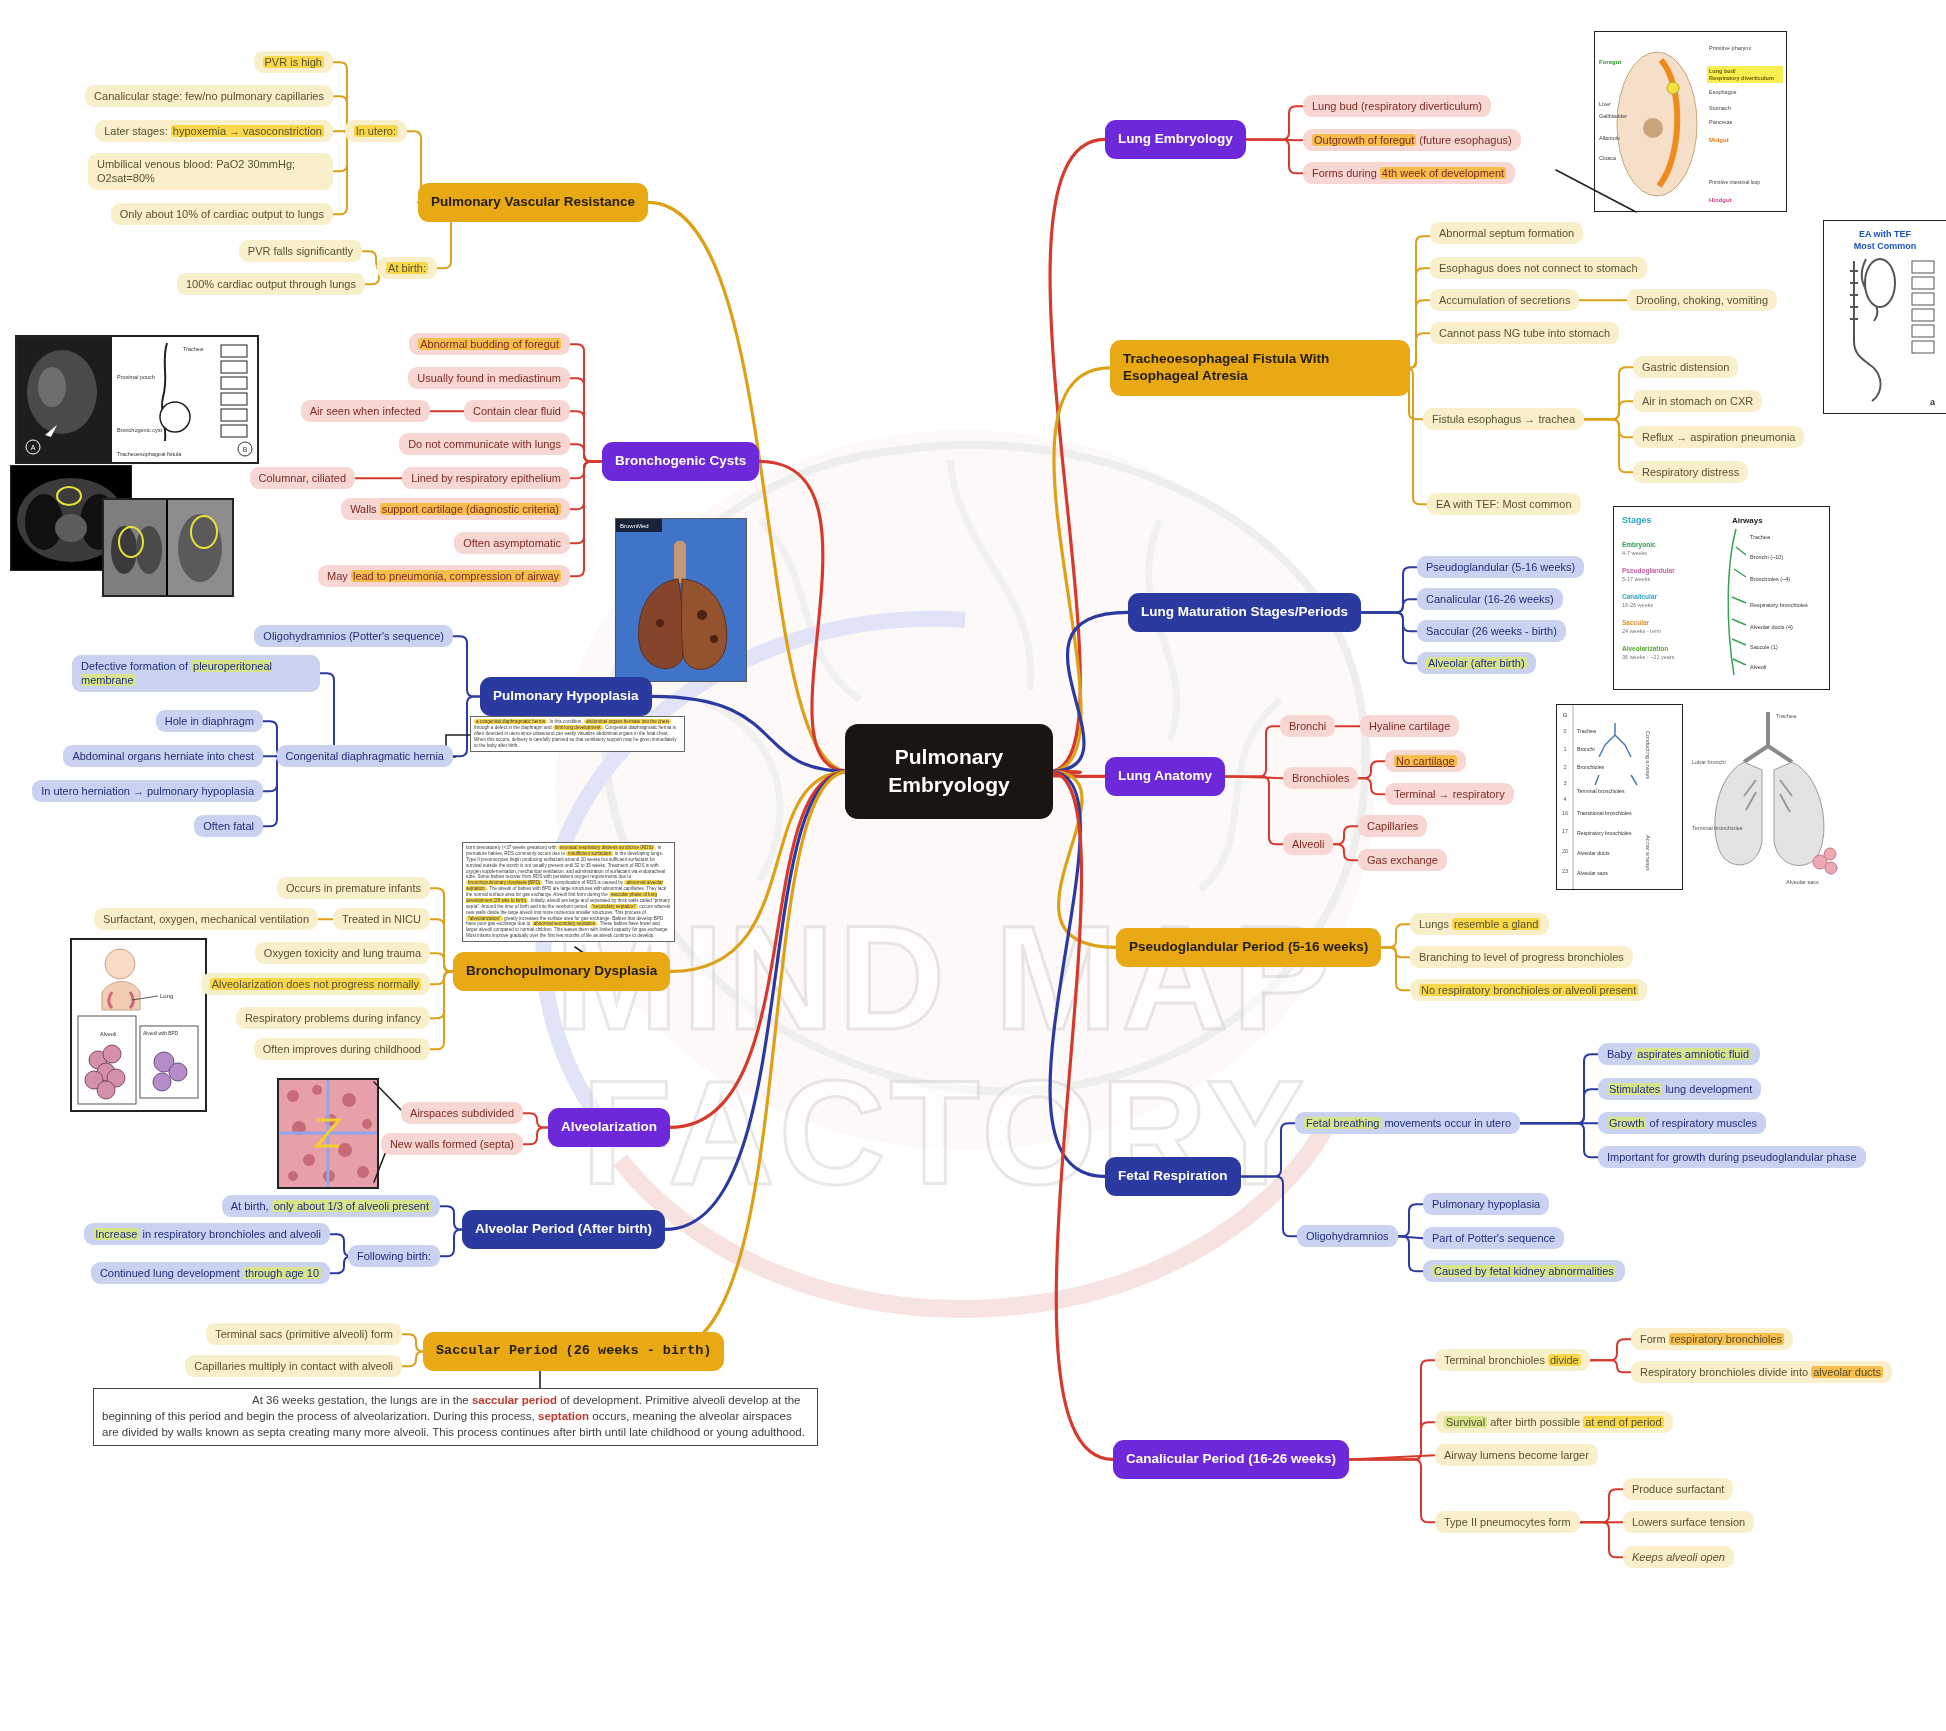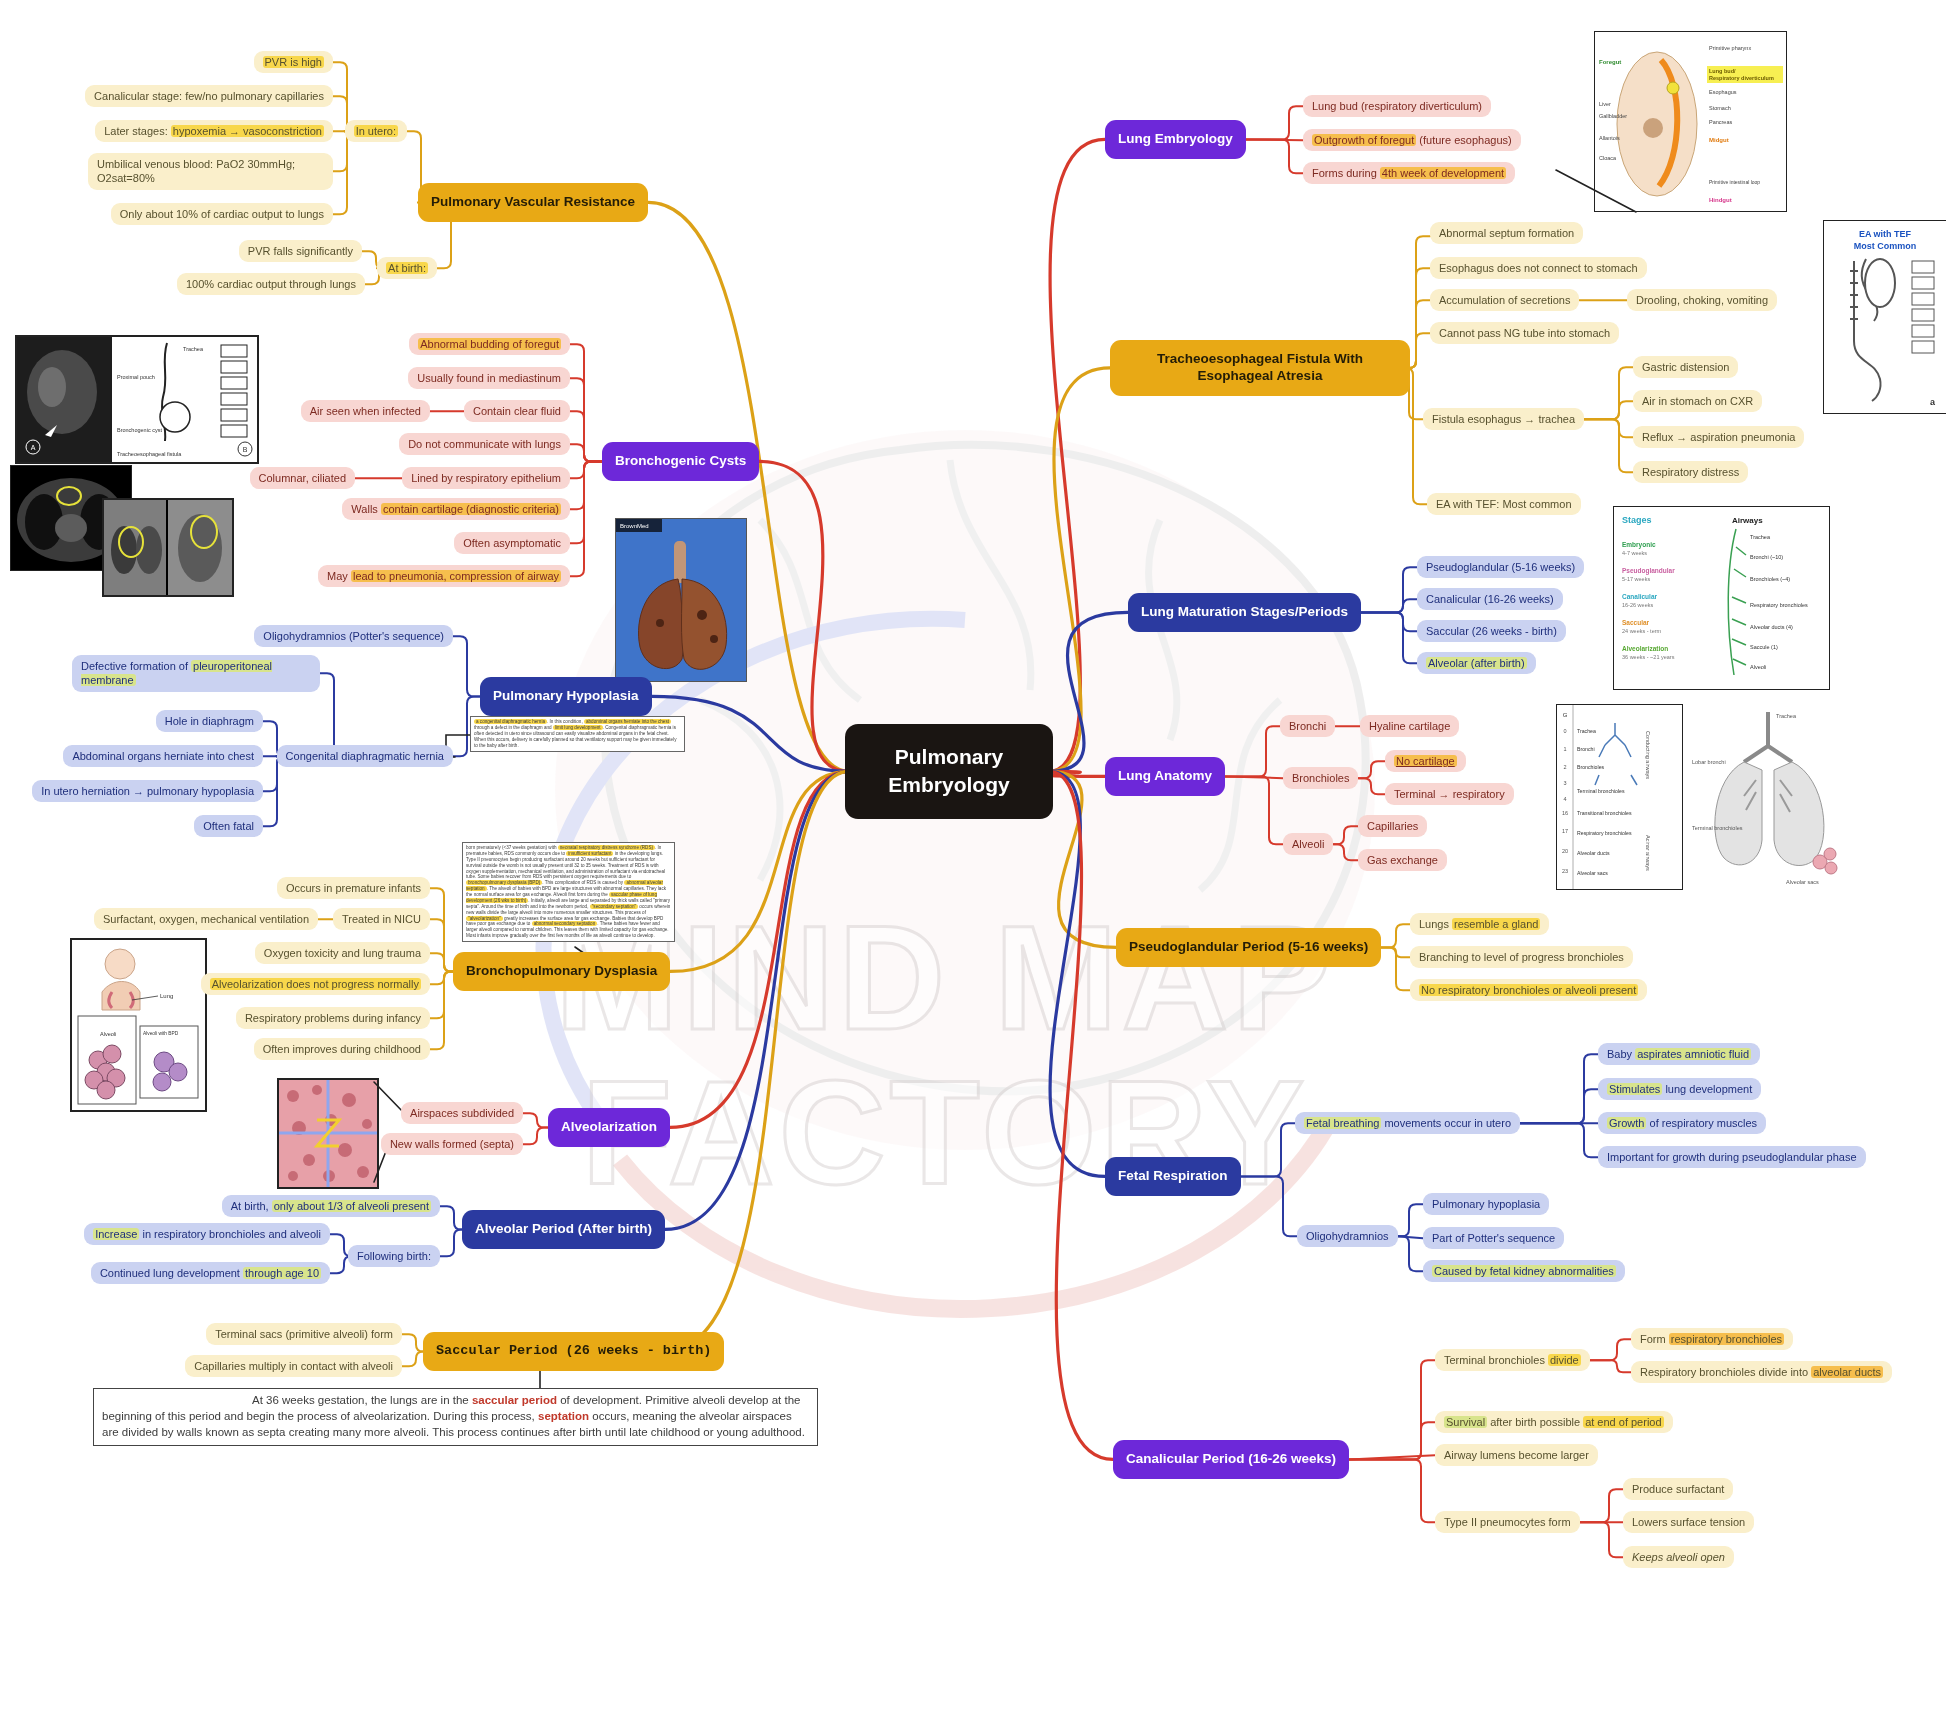--- a/index.html
+++ b/index.html
@@ -404,21 +404,21 @@
     <div class="node child yellow" style="right: 1584px; top: 240px;">PVR falls significantly</div>
     <div class="node child yellow" style="right: 1581px; top: 273px;">100% cardiac output through lungs</div>
     <div class="node main red" style="left: 602px; top: 442px;">Bronchogenic Cysts</div>
     <div class="node child pink" style="right: 1376px; top: 333px;"><span class="hl-orange">Abnormal budding of foregut</span></div>
     <div class="node child pink" style="right: 1376px; top: 367px;">Usually found in mediastinum</div>
     <div class="node child pink" style="right: 1376px; top: 400px;">Contain clear fluid</div>
     <div class="node child pink" style="right: 1516px; top: 400px;">Air seen when infected</div>
     <div class="node child pink" style="right: 1376px; top: 433px;">Do not communicate with lungs</div>
     <div class="node child pink" style="right: 1376px; top: 467px;">Lined by respiratory epithelium</div>
     <div class="node child pink" style="right: 1591px; top: 467px;">Columnar, ciliated</div>
-    <div class="node child pink" style="right: 1376px; top: 498px;">Walls <span class="hl-orange">contain cartilage (diagnostic criteria)</span></div>
+    <div class="node child pink" style="right: 1376px; top: 498px;">Walls <span class="hl-orange">support cartilage (diagnostic criteria)</span></div>
     <div class="node child pink" style="right: 1376px; top: 532px;">Often asymptomatic</div>
     <div class="node child pink" style="right: 1376px; top: 565px;">May <span class="hl-orange">lead to pneumonia, compression of airway</span></div>
     <div class="node main blue" style="left: 480px; top: 677px;">Pulmonary Hypoplasia</div>
     <div class="node child lav" style="right: 1493px; top: 625px;">Oligohydramnios (Potter's sequence)</div>
     <div class="node child lav" style="right: 1493px; top: 745px;">Congenital diaphragmatic hernia</div>
     <div class="node child lav wrap" style="right: 1626px; top: 655px; max-width: 248px;">Defective formation of <span class="hl-green">pleuroperitoneal membrane</span></div>
     <div class="node child lav" style="right: 1683px; top: 710px;">Hole in diaphragm</div>
     <div class="node child lav" style="right: 1683px; top: 745px;">Abdominal organs herniate into chest</div>
     <div class="node child lav" style="right: 1683px; top: 780px;">In utero herniation → pulmonary hypoplasia</div>
     <div class="node child lav" style="right: 1683px; top: 815px;">Often fatal</div>
@@ -438,21 +438,21 @@
     <div class="node child lav" style="right: 1506px; top: 1245px;">Following birth:</div>
     <div class="node child lav" style="right: 1616px; top: 1223px;"><span class="hl-green">Increase</span> in respiratory bronchioles and alveoli</div>
     <div class="node child lav" style="right: 1616px; top: 1262px;">Continued lung development <span class="hl-green">through age 10</span></div>
     <div class="node main gold" style="left: 423px; top: 1332px; font-family: Liberation Mono, monospace;">Saccular Period (26 weeks - birth)</div>
     <div class="node child yellow" style="right: 1544px; top: 1323px;">Terminal sacs (primitive alveoli) form</div>
     <div class="node child yellow" style="right: 1544px; top: 1355px;">Capillaries multiply in contact with alveoli</div>
     <div class="node main red" style="left: 1105px; top: 120px;">Lung Embryology</div>
     <div class="node child pink" style="left: 1303px; top: 95px;">Lung bud (respiratory diverticulum)</div>
     <div class="node child pink" style="left: 1303px; top: 129px;"><span class="hl-orange">Outgrowth of foregut</span> (future esophagus)</div>
     <div class="node child pink" style="left: 1303px; top: 162px;">Forms during <span class="hl-orange">4th week of development</span></div>
-    <div class="node main gold wrap" style="left: 1110px; top: 340px; max-width: 300px; text-align: center;">Tracheoesophageal Fistula With Esophageal Atresia</div>
+    <div class="node main gold wrap" style="left: 1110px; top: 340px; max-width: 300px;">Tracheoesophageal Fistula With Esophageal Atresia</div>
     <div class="node child yellow" style="left: 1430px; top: 222px; text-align: center;">Abnormal septum formation</div>
     <div class="node child yellow" style="left: 1430px; top: 257px;">Esophagus does not connect to stomach</div>
     <div class="node child yellow" style="left: 1430px; top: 289px;">Accumulation of secretions</div>
     <div class="node child yellow" style="left: 1627px; top: 289px;">Drooling, choking, vomiting</div>
     <div class="node child yellow" style="left: 1430px; top: 322px;">Cannot pass NG tube into stomach</div>
     <div class="node child yellow" style="left: 1423px; top: 408px;">Fistula esophagus → trachea</div>
     <div class="node child yellow" style="left: 1633px; top: 356px;">Gastric distension</div>
     <div class="node child yellow" style="left: 1633px; top: 390px;">Air in stomach on CXR</div>
     <div class="node child yellow" style="left: 1633px; top: 426px;">Reflux → aspiration pneumonia</div>
     <div class="node child yellow" style="left: 1633px; top: 461px;">Respiratory distress</div>

